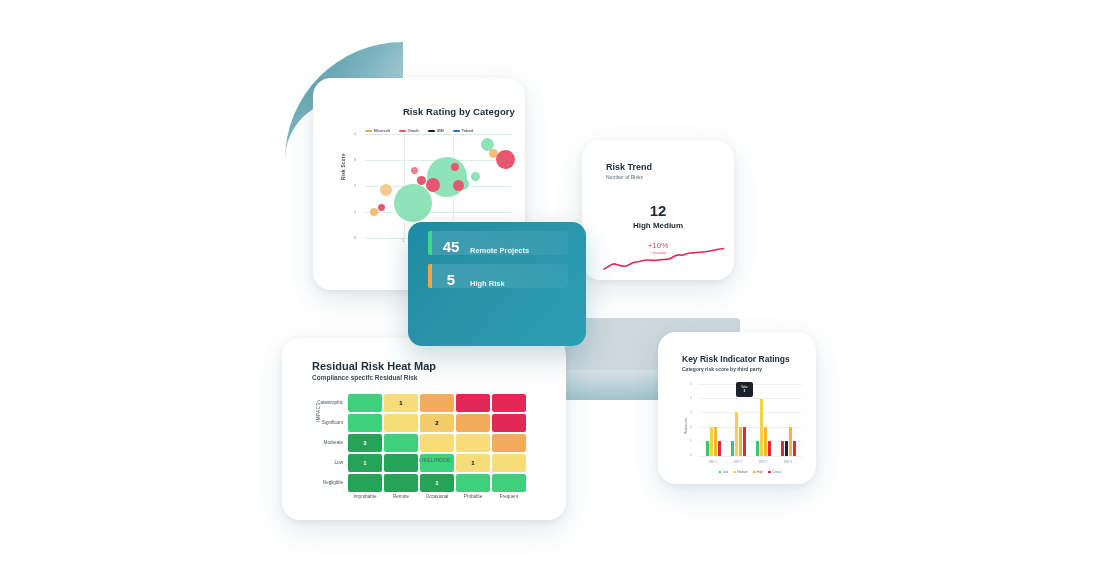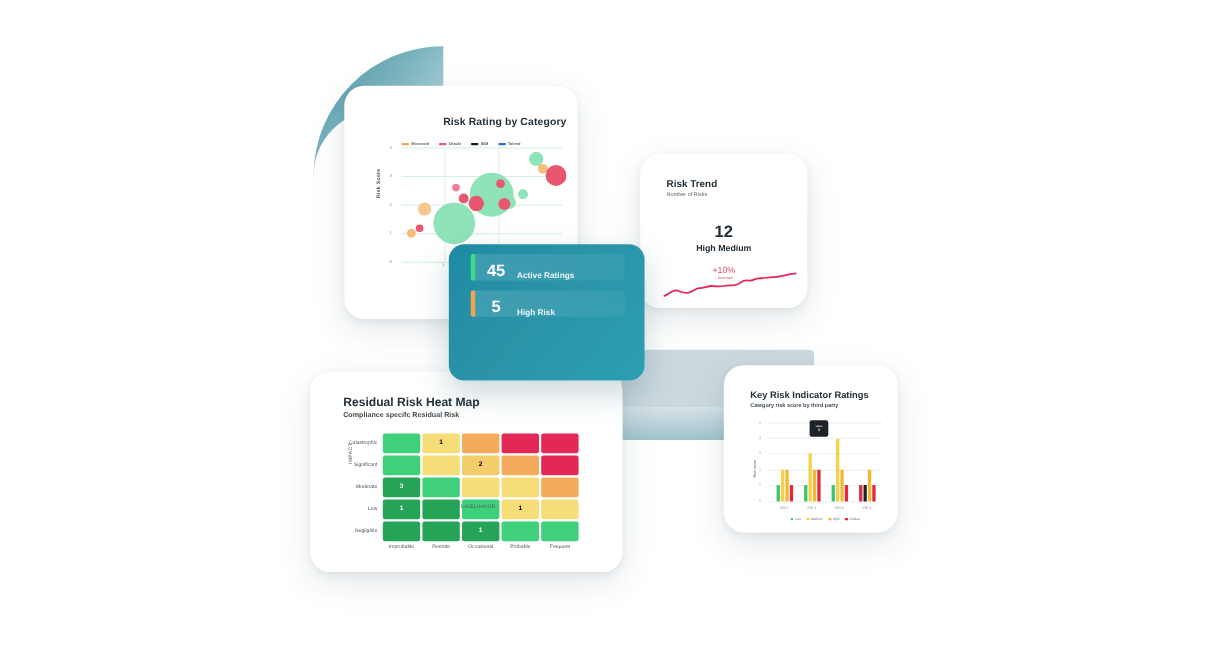--- a/index.html
+++ b/index.html
@@ -212,21 +212,21 @@
         <div class="bubble" style="left:131px;top:16px; width:19px; height:19px; background:#e8566f"></div>
       </div>
     </div>
   </div>
 
   <div class="device" id="card-risk">
 
     <div class="kpi">
       <span class="bar" style="background:#3ddc84"></span>
       <span class="num">45</span>
-      <span class="txt">Active Ratings</span>
+      <span class="txt">Remote Projects</span>
     </div>
 
     <div class="kpi">
       <span class="bar" style="background:#f0a64a"></span>
       <span class="num">5</span>
       <span class="txt">High Risk</span>
     </div>
   </div>
 
   <div class="device" id="card-trend">

